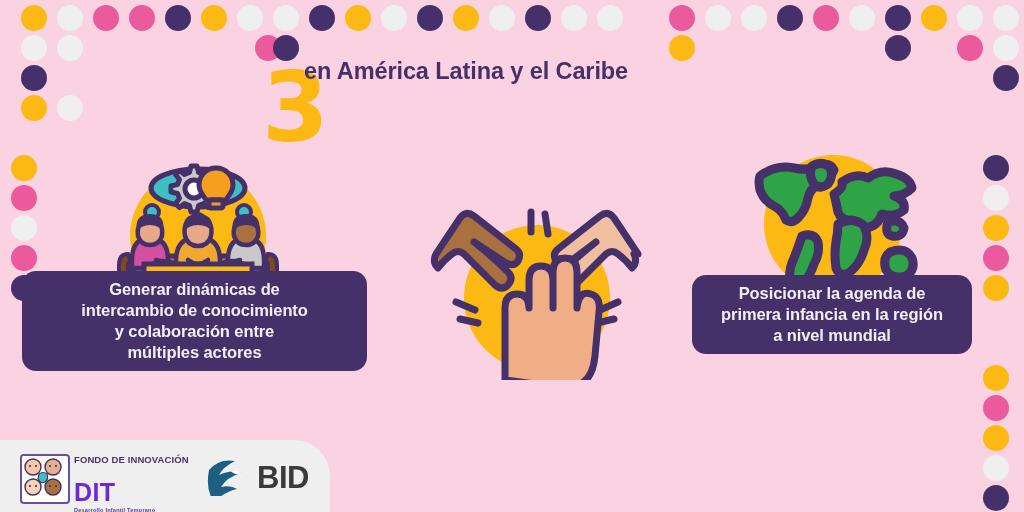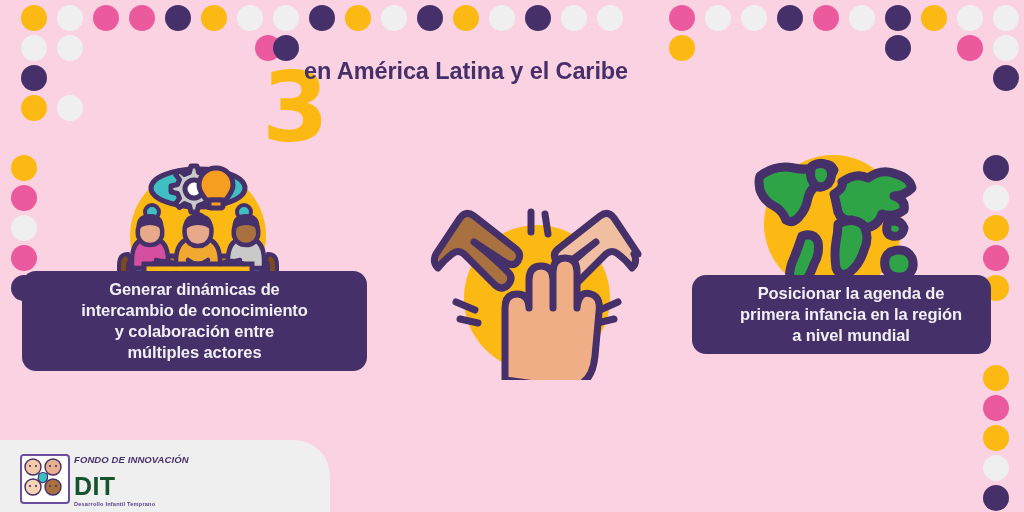--- a/index.html
+++ b/index.html
@@ -44,22 +44,22 @@
   .footer{
     position:absolute;left:0;bottom:0;width:330px;height:72px;
     background:#EFEFEF;border-top-right-radius:36px;
   }
   .dit-frame{
     position:absolute;left:20px;top:14px;width:46px;height:46px;
     border:2px solid #6B4E9E;border-radius:4px;background:#fff;
     overflow:hidden;
   }
   .dit-text{position:absolute;left:74px;top:14px;}
-  .dit-l1{font-size:9.5px;font-weight:700;color:#463069;letter-spacing:0.1px;font-style:italic;}
-  .dit-l2{font-size:25px;font-weight:800;color:#14532d;line-height:25px;letter-spacing:0.4px;margin-top:9px;}
+  .dit-l1{font-size:9.5px;font-weight:700;color:#463069;letter-spacing:0.1px;}
+  .dit-l2{font-size:25px;font-weight:800;color:#6d28d9;line-height:25px;letter-spacing:0.4px;margin-top:15px;}
   .dit-l3{font-size:5.6px;font-weight:700;color:#5B3E8E;letter-spacing:0.2px;margin-top:2px;}
   .bid-wrap{position:absolute;left:205px;top:18px;display:flex;align-items:center;gap:6px;}
   .bid-text{font-size:31px;font-weight:800;color:#3A3A3A;line-height:31px;letter-spacing:-0.5px;}
 </style>
 </head>
 <body>
 
 <div class="stage">
 
   <div id="dot-layer">
@@ -244,21 +244,21 @@
         <path d="M100 76 q16 -8 26 2 q6 12 0 24 q-4 14 -14 22 q-10 6 -14 -4
                  q-2 -14 0 -26 q2 -10 2 -18 z"></path>
 
         <path d="M152 104 q16 -6 22 6 q4 12 -6 18 q-14 4 -20 -6 q-4 -12 4 -18 z"></path>
 
         <path d="M150 74 q12 -4 16 6 q-2 10 -12 8 q-8 -2 -4 -14 z"></path>
       </g>
     </svg>
   </div>
 
-  <div class="caption" style="left:692px;top:275px;width:280px;height:79px;padding-left:19px;">
+  <div class="caption" style="left:692px;top:275px;width:280px;height:79px;">
     <span>Posicionar la agenda de
 primera infancia en la región
 a nivel mundial</span>
   </div>
 
   <div class="footer">
     <div class="dit-frame">
       <svg viewBox="0 0 42 42" width="42" height="42">
         <rect x="0" y="0" width="42" height="42" fill="#FFFFFF"></rect>
         <circle cx="11" cy="11" r="8" fill="#F3C9A8" stroke="#463069" stroke-width="1.4"></circle>
@@ -276,15 +276,23 @@
           <circle cx="28" cy="30" r="1.1"></circle>
             <circle cx="34" cy="30" r="1.1"></circle>
         </g>
       </svg>
     </div>
     <div class="dit-text">
       <div class="dit-l1">FONDO DE INNOVACIÓN</div>
       <div class="dit-l2">DIT</div>
       <div class="dit-l3">Desarrollo Infantil Temprano</div>
     </div>
+    <div class="bid-wrap">
+      <svg viewBox="0 0 46 38" width="46" height="38">
+        <path d="M4 12 q10 -12 26 -9 q-12 6 -16 14 q12 -6 22 -2 q-14 4 -20 14
+                 q10 -2 16 2 q-16 4 -22 14 q-10 -12 -6 -33 z" fill="#1C5F82"></path>
+        <path d="M26 13 q8 -1 10 3 q-7 1 -10 -3 z" fill="#FFFFFF"></path>
+      </svg>
+      <div class="bid-text">BID</div>
+    </div>
   </div>
 
 </div>
 
 </body></html>

